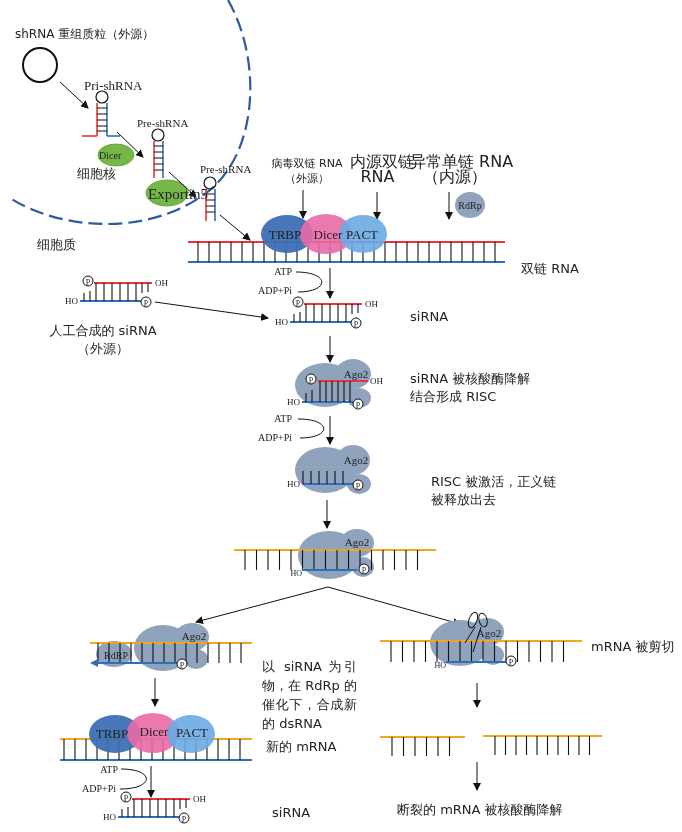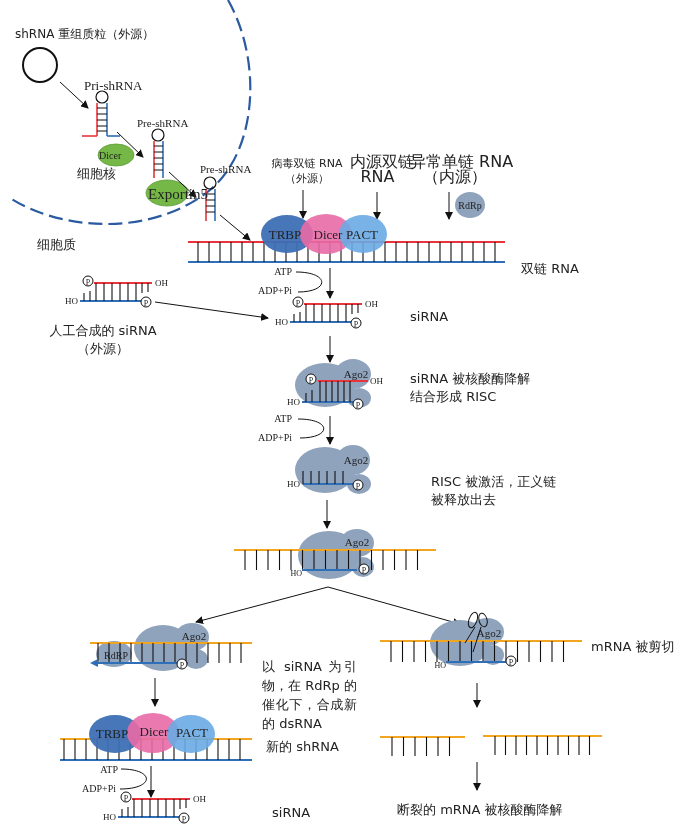--- a/index.html
+++ b/index.html
@@ -431,16 +431,16 @@
   <div>RISC 被激活，正义链</div>
   <div>被释放出去</div>
 </div>
 <div class="lbl just" style="left:262px;top:657px;width:95px;line-height:19px;">
   <div>以 siRNA 为引</div>
   <div>物，在 RdRp 的</div>
   <div>催化下，合成新</div>
   <div style="text-align-last:left;">的 dsRNA</div>
 </div>
 <div class="lbl" style="left:591px;top:637px;">mRNA 被剪切</div>
-<div class="lbl" style="left:266px;top:737px;">新的 shRNA</div>
+<div class="lbl" style="left:266px;top:737px;">新的 mRNA</div>
 <div class="lbl" style="left:272px;top:803px;">siRNA</div>
 <div class="lbl" style="left:397px;top:800px;">断裂的 mRNA 被核酸酶降解</div>
 </div>
 
 </body></html>

